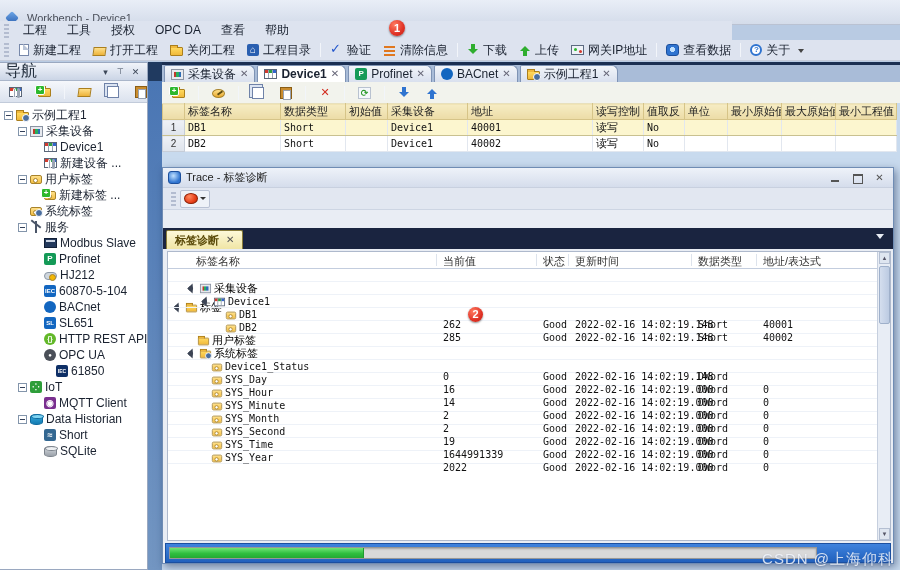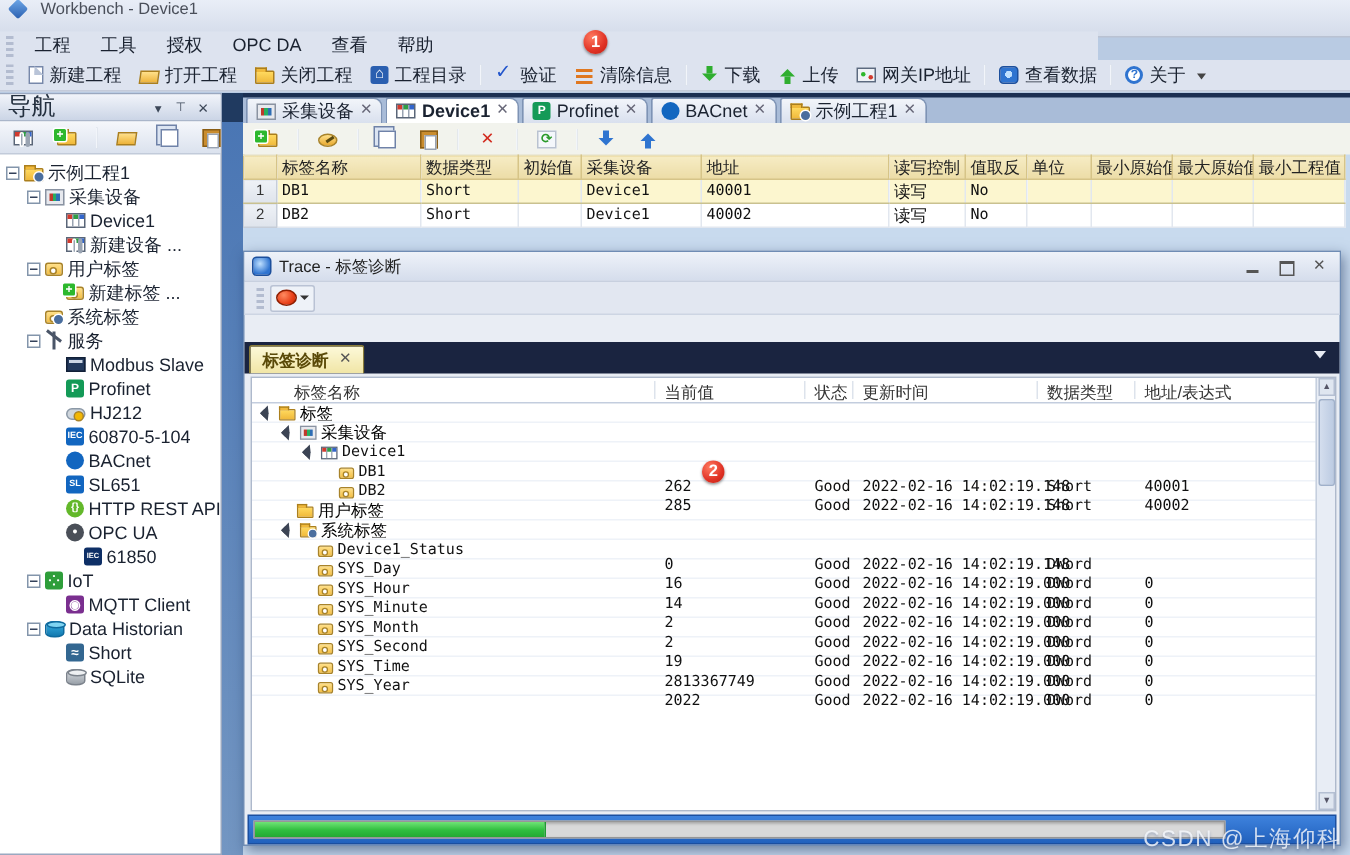--- a/index.html
+++ b/index.html
@@ -1,19 +1,19 @@
 <!DOCTYPE html>
 <html><head>
 <meta charset="utf-8">
 <style>
 *{box-sizing:border-box;margin:0;padding:0}
 html,body{width:900px;height:570px;overflow:hidden}
 body{position:relative;background:#b9cbe3;font-family:"Liberation Sans","DejaVu Sans",sans-serif;font-size:12px;color:#1a2230}
 
-#titlebar{position:absolute;left:0;top:0;width:900px;height:21px;background:linear-gradient(#e9eef7,#d4dcea);border-bottom:1px solid #bac2d2;display:flex;align-items:flex-end;padding:12px 6px}
+#titlebar{position:absolute;left:0;top:0;width:900px;height:21px;background:linear-gradient(#e9eef7,#d4dcea);border-bottom:1px solid #bac2d2;display:flex;align-items:flex-start;padding:12px 6px}
 .app-ico{width:12px;height:12px;background:linear-gradient(135deg,#6fa8e8,#2a5fb0);transform:rotate(45deg) scale(.8);border-radius:2px;margin-right:9px}
 #titlebar .ttl{font-size:11px;color:#4a4f5a}
 #menubar{position:absolute;left:0;top:21px;width:732px;height:19px;background:#dde3ef;display:flex;align-items:center}
 .grip{width:5px;height:14px;margin:0 4px;background:repeating-linear-gradient(to bottom,#b3bcd0 0 2px,transparent 2px 4px)}
 .menu-item{padding:2px 10px;font-size:12px}
 #toolbar{position:absolute;left:0;top:40px;width:900px;height:21px;background:#dde3ef;border-bottom:1px solid #c4cbda;display:flex;align-items:center}
 .tbtn{display:inline-flex;align-items:center;gap:4px;padding:1px 6px;font-size:12px;white-space:nowrap}
 .tsep{width:1px;height:14px;background:#b9c1d2;border-right:1px solid #f2f5fa;margin:0 3px}
 .caret{width:0;height:0;border:3px solid transparent;border-top:4px solid #444;margin:4px 4px 0 2px}
 
@@ -506,21 +506,21 @@
         <span style="left: 595px;">地址/表达式</span>
         <i style="left: 268px;"></i>
         <i style="left: 368px;"></i>
         <i style="left: 400px;"></i>
         <i style="left: 523px;"></i>
         <i style="left: 588px;"></i>
         <i style="left: 710px;"></i>
       </div>
     <div id="tr-rows">
         <div class="vrow">
-          <span class="nm" style="left: 6px;">
+          <span class="nm" style="left: 6px; margin-top: 32px;">
             <span class="exp"></span>
             <span class="ico fold"></span>
             <span class="lbl">标签</span>
           </span>
         </div>
         <div class="vrow">
           <span class="nm" style="left: 20px;">
             <span class="exp"></span>
             <span class="ico idevgrp"></span>
             <span class="lbl">采集设备</span>
@@ -642,21 +642,21 @@
           <span class="cv" style="left: 407px;">2022-02-16 14:02:19.000</span>
           <span class="cv" style="left: 530px;">DWord</span>
           <span class="cv" style="left: 595px;">0</span>
         </div>
         <div class="vrow">
           <span class="nm" style="left: 34px;">
             <span class="noe"></span>
             <span class="ico itag"></span>
             <span class="lbl mono">SYS_Time</span>
           </span>
-          <span class="cv" style="left: 275px;">2813367749</span>
+          <span class="cv" style="left: 275px;">1644991339</span>
           <span class="cv" style="left: 375px;">Good</span>
           <span class="cv" style="left: 407px;">2022-02-16 14:02:19.000</span>
           <span class="cv" style="left: 530px;">DWord</span>
           <span class="cv" style="left: 595px;">0</span>
         </div>
         <div class="vrow">
           <span class="nm" style="left: 34px;">
             <span class="noe"></span>
             <span class="ico itag"></span>
             <span class="lbl mono">SYS_Year</span>

